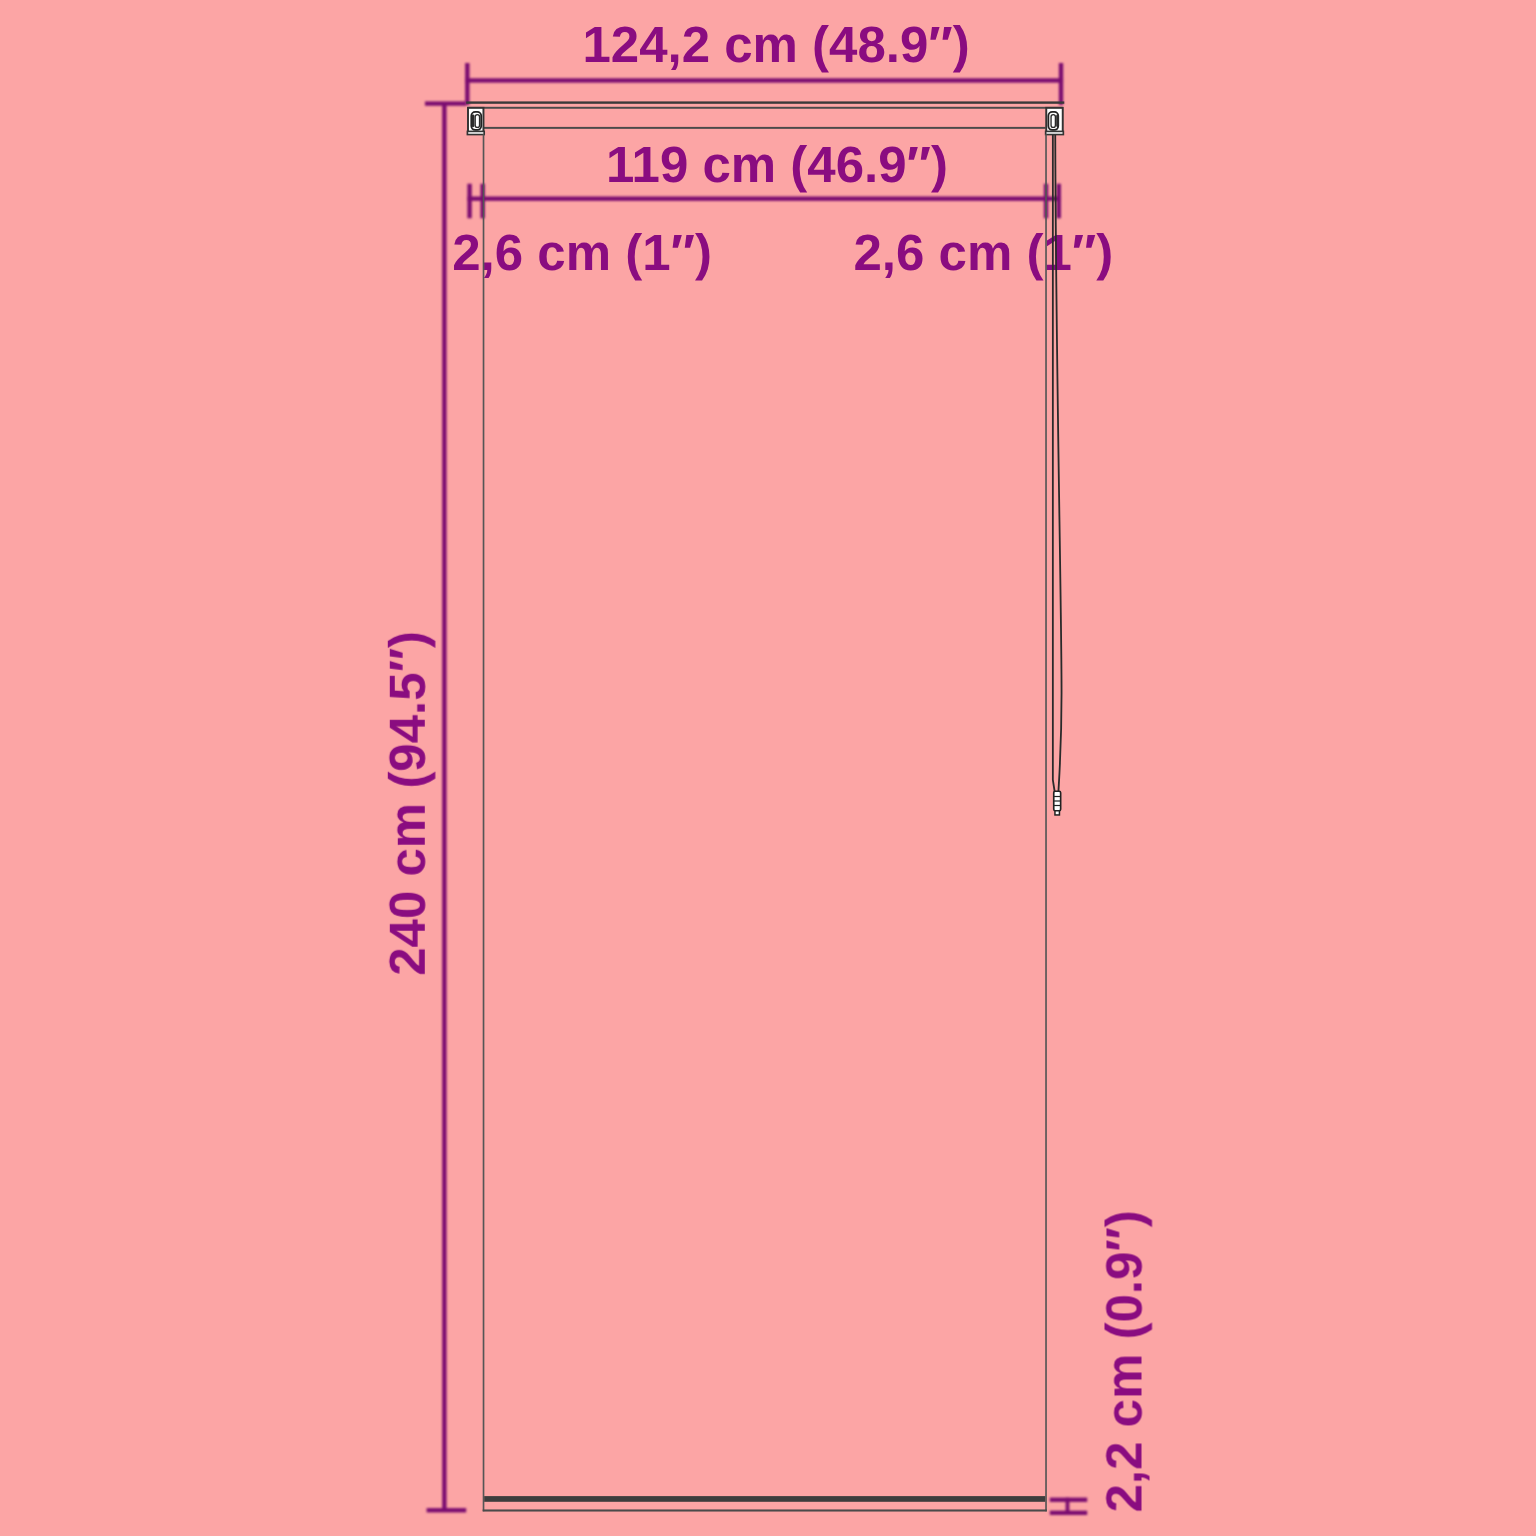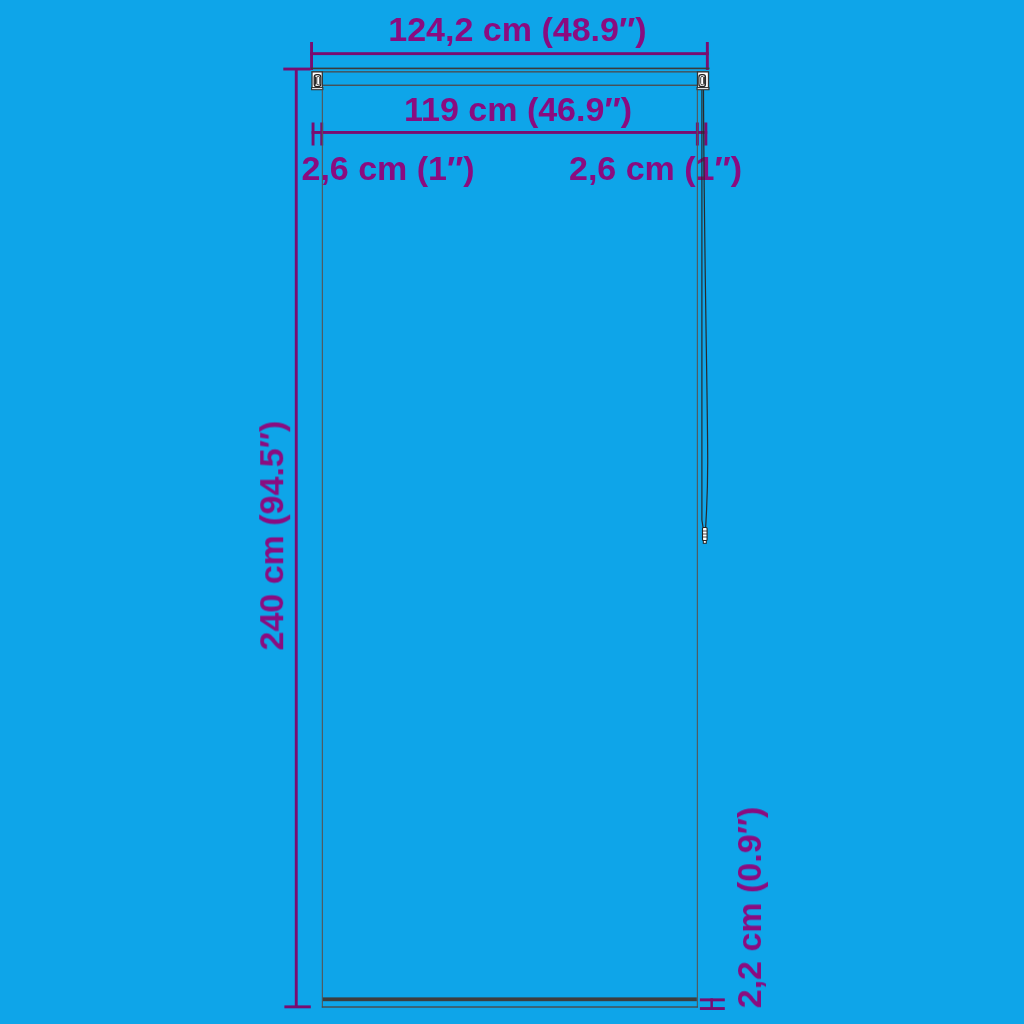--- a/index.html
+++ b/index.html
@@ -1,16 +1,16 @@
 <!DOCTYPE html>
 <html><head>
 <meta charset="utf-8">
 <style>
   html,body{margin:0;padding:0;background:#ffffff;}
-  #page{width:1024px;height:1024px;position:relative;background:#0ea5e9;overflow:hidden;}
+  #page{width:1024px;height:1024px;position:relative;background:#fca5a5;overflow:hidden;}
   svg{position:absolute;top:0;left:0;}
   text{font-family:"Liberation Sans", sans-serif;font-weight:bold;fill:#8A0C80;}
   .dim{filter:blur(0.55px);}
   .txt{filter:blur(0.45px);}
   .drw{filter:blur(0.35px);}
 </style>
 </head>
 <body>
 <div id="page">
 <svg width="1024" height="1024" viewBox="0 0 1024 1024">

